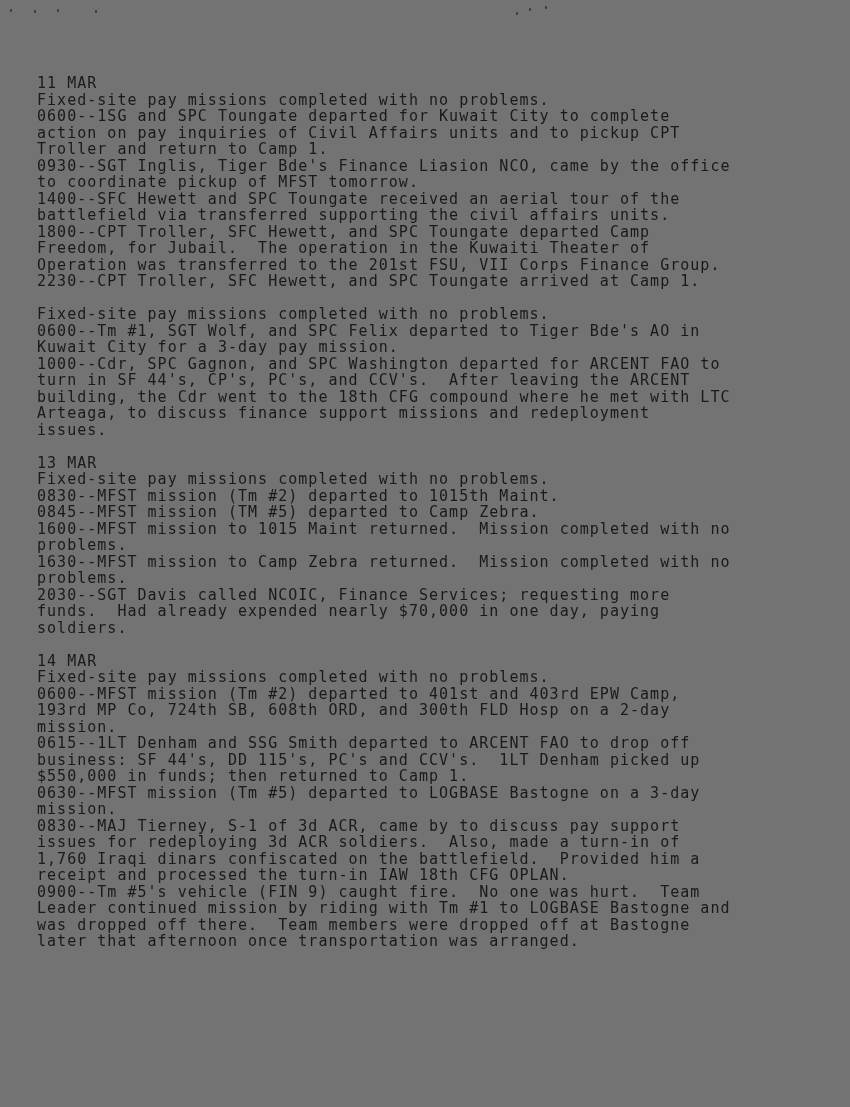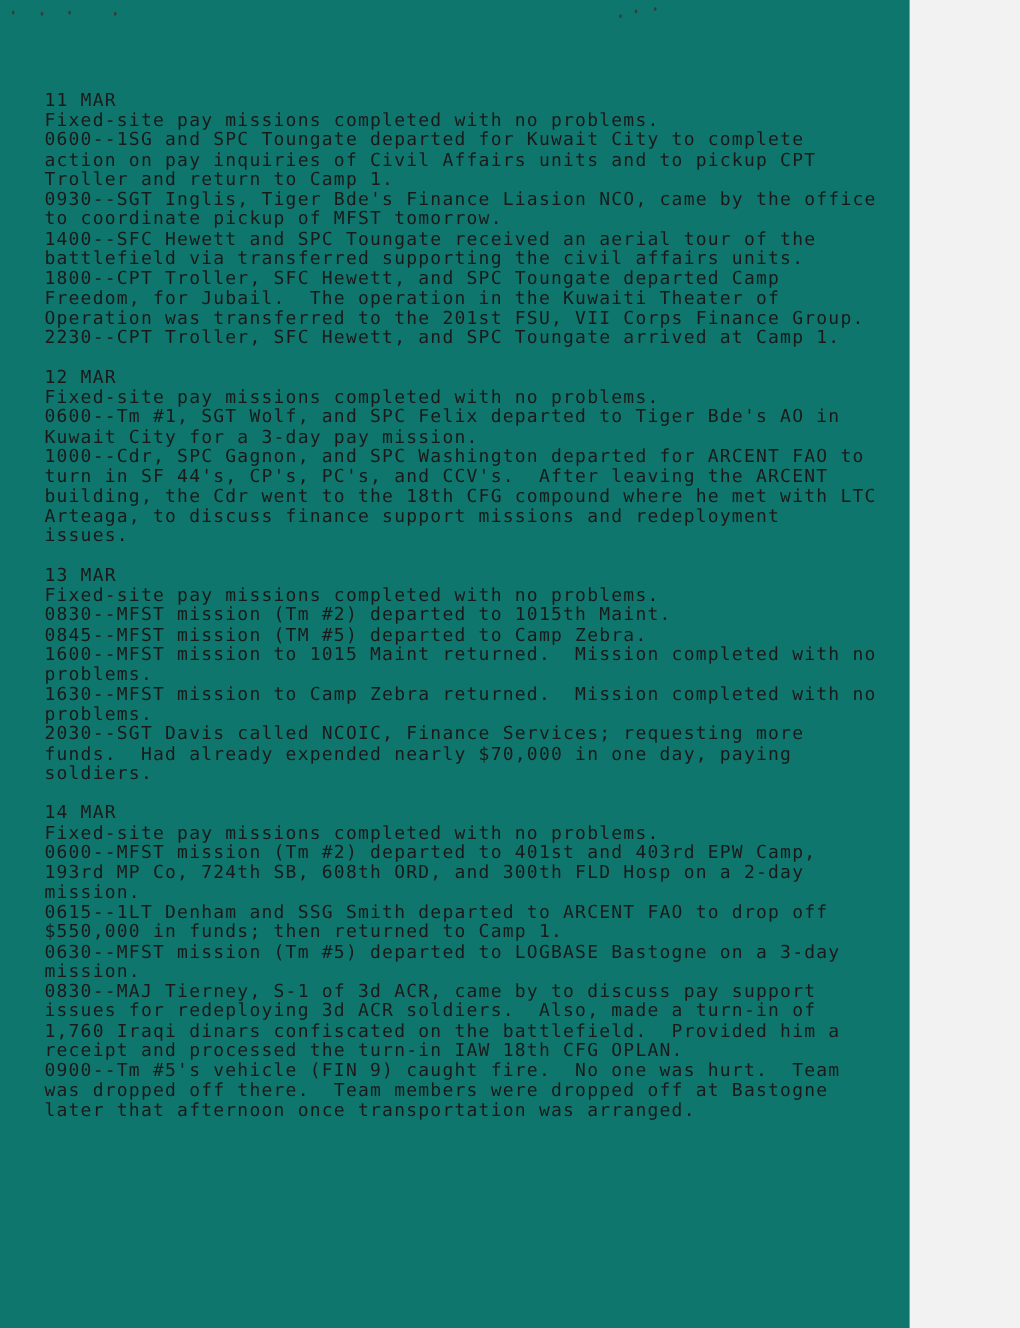--- a/index.html
+++ b/index.html
@@ -2,23 +2,23 @@
 <html><head>
 <meta charset="utf-8">
 <style>
   html, body {
     margin: 0;
     padding: 0;
     background: #f2f2f2;
   }
   .page {
     position: relative;
-    width: 758px;
+    width: 850px;
     height: 1107px;
-    background: #0f766e;
+    background: #737373;
     overflow: hidden;
     font-family: "DejaVu Sans Mono", "Liberation Mono", monospace;
     color: #1a1a1a;
   }
   .doc-body {
     position: absolute;
     left: 37px;
     top: 75px;
     right: 10px;
     font-size: 15px;
@@ -56,21 +56,20 @@
         <div class="log-line">0930--SGT Inglis, Tiger Bde's Finance Liasion NCO, came by the office</div>
         <div class="log-line">to coordinate pickup of MFST tomorrow.</div>
         <div class="log-line">1400--SFC Hewett and SPC Toungate received an aerial tour of the</div>
         <div class="log-line">battlefield via transferred supporting the civil affairs units.</div>
         <div class="log-line">1800--CPT Troller, SFC Hewett, and SPC Toungate departed Camp</div>
         <div class="log-line">Freedom, for Jubail.  The operation in the Kuwaiti Theater of</div>
         <div class="log-line">Operation was transferred to the 201st FSU, VII Corps Finance Group.</div>
         <div class="log-line">2230--CPT Troller, SFC Hewett, and SPC Toungate arrived at Camp 1.</div>
       </div>
       <div class="log-section">
-        <div class="section-date">12 MAR</div>
         <div class="log-line">Fixed-site pay missions completed with no problems.</div>
         <div class="log-line">0600--Tm #1, SGT Wolf, and SPC Felix departed to Tiger Bde's AO in</div>
         <div class="log-line">Kuwait City for a 3-day pay mission.</div>
         <div class="log-line">1000--Cdr, SPC Gagnon, and SPC Washington departed for ARCENT FAO to</div>
         <div class="log-line">turn in SF 44's, CP's, PC's, and CCV's.  After leaving the ARCENT</div>
         <div class="log-line">building, the Cdr went to the 18th CFG compound where he met with LTC</div>
         <div class="log-line">Arteaga, to discuss finance support missions and redeployment</div>
         <div class="log-line">issues.</div>
       </div>
       <div class="log-section">
@@ -86,28 +85,30 @@
         <div class="log-line">funds.  Had already expended nearly $70,000 in one day, paying</div>
         <div class="log-line">soldiers.</div>
       </div>
       <div class="log-section">
         <div class="section-date">14 MAR</div>
         <div class="log-line">Fixed-site pay missions completed with no problems.</div>
         <div class="log-line">0600--MFST mission (Tm #2) departed to 401st and 403rd EPW Camp,</div>
         <div class="log-line">193rd MP Co, 724th SB, 608th ORD, and 300th FLD Hosp on a 2-day</div>
         <div class="log-line">mission.</div>
         <div class="log-line">0615--1LT Denham and SSG Smith departed to ARCENT FAO to drop off</div>
+        <div class="log-line">business: SF 44's, DD 115's, PC's and CCV's.  1LT Denham picked up</div>
         <div class="log-line">$550,000 in funds; then returned to Camp 1.</div>
         <div class="log-line">0630--MFST mission (Tm #5) departed to LOGBASE Bastogne on a 3-day</div>
         <div class="log-line">mission.</div>
         <div class="log-line">0830--MAJ Tierney, S-1 of 3d ACR, came by to discuss pay support</div>
         <div class="log-line">issues for redeploying 3d ACR soldiers.  Also, made a turn-in of</div>
         <div class="log-line">1,760 Iraqi dinars confiscated on the battlefield.  Provided him a</div>
         <div class="log-line">receipt and processed the turn-in IAW 18th CFG OPLAN.</div>
         <div class="log-line">0900--Tm #5's vehicle (FIN 9) caught fire.  No one was hurt.  Team</div>
+        <div class="log-line">Leader continued mission by riding with Tm #1 to LOGBASE Bastogne and</div>
         <div class="log-line">was dropped off there.  Team members were dropped off at Bastogne</div>
         <div class="log-line">later that afternoon once transportation was arranged.</div>
       </div>
     </div>
 <div class="scan-dot" style="left: 10px; top: 9px;"></div>
     <div class="scan-dot" style="left: 34px; top: 10px;"></div>
     <div class="scan-dot" style="left: 57px; top: 9px;"></div>
     <div class="scan-dot" style="left: 95px; top: 10px;"></div>
     <div class="scan-dot" style="left: 516px; top: 12px;"></div>
     <div class="scan-dot" style="left: 529px; top: 8px;"></div>

